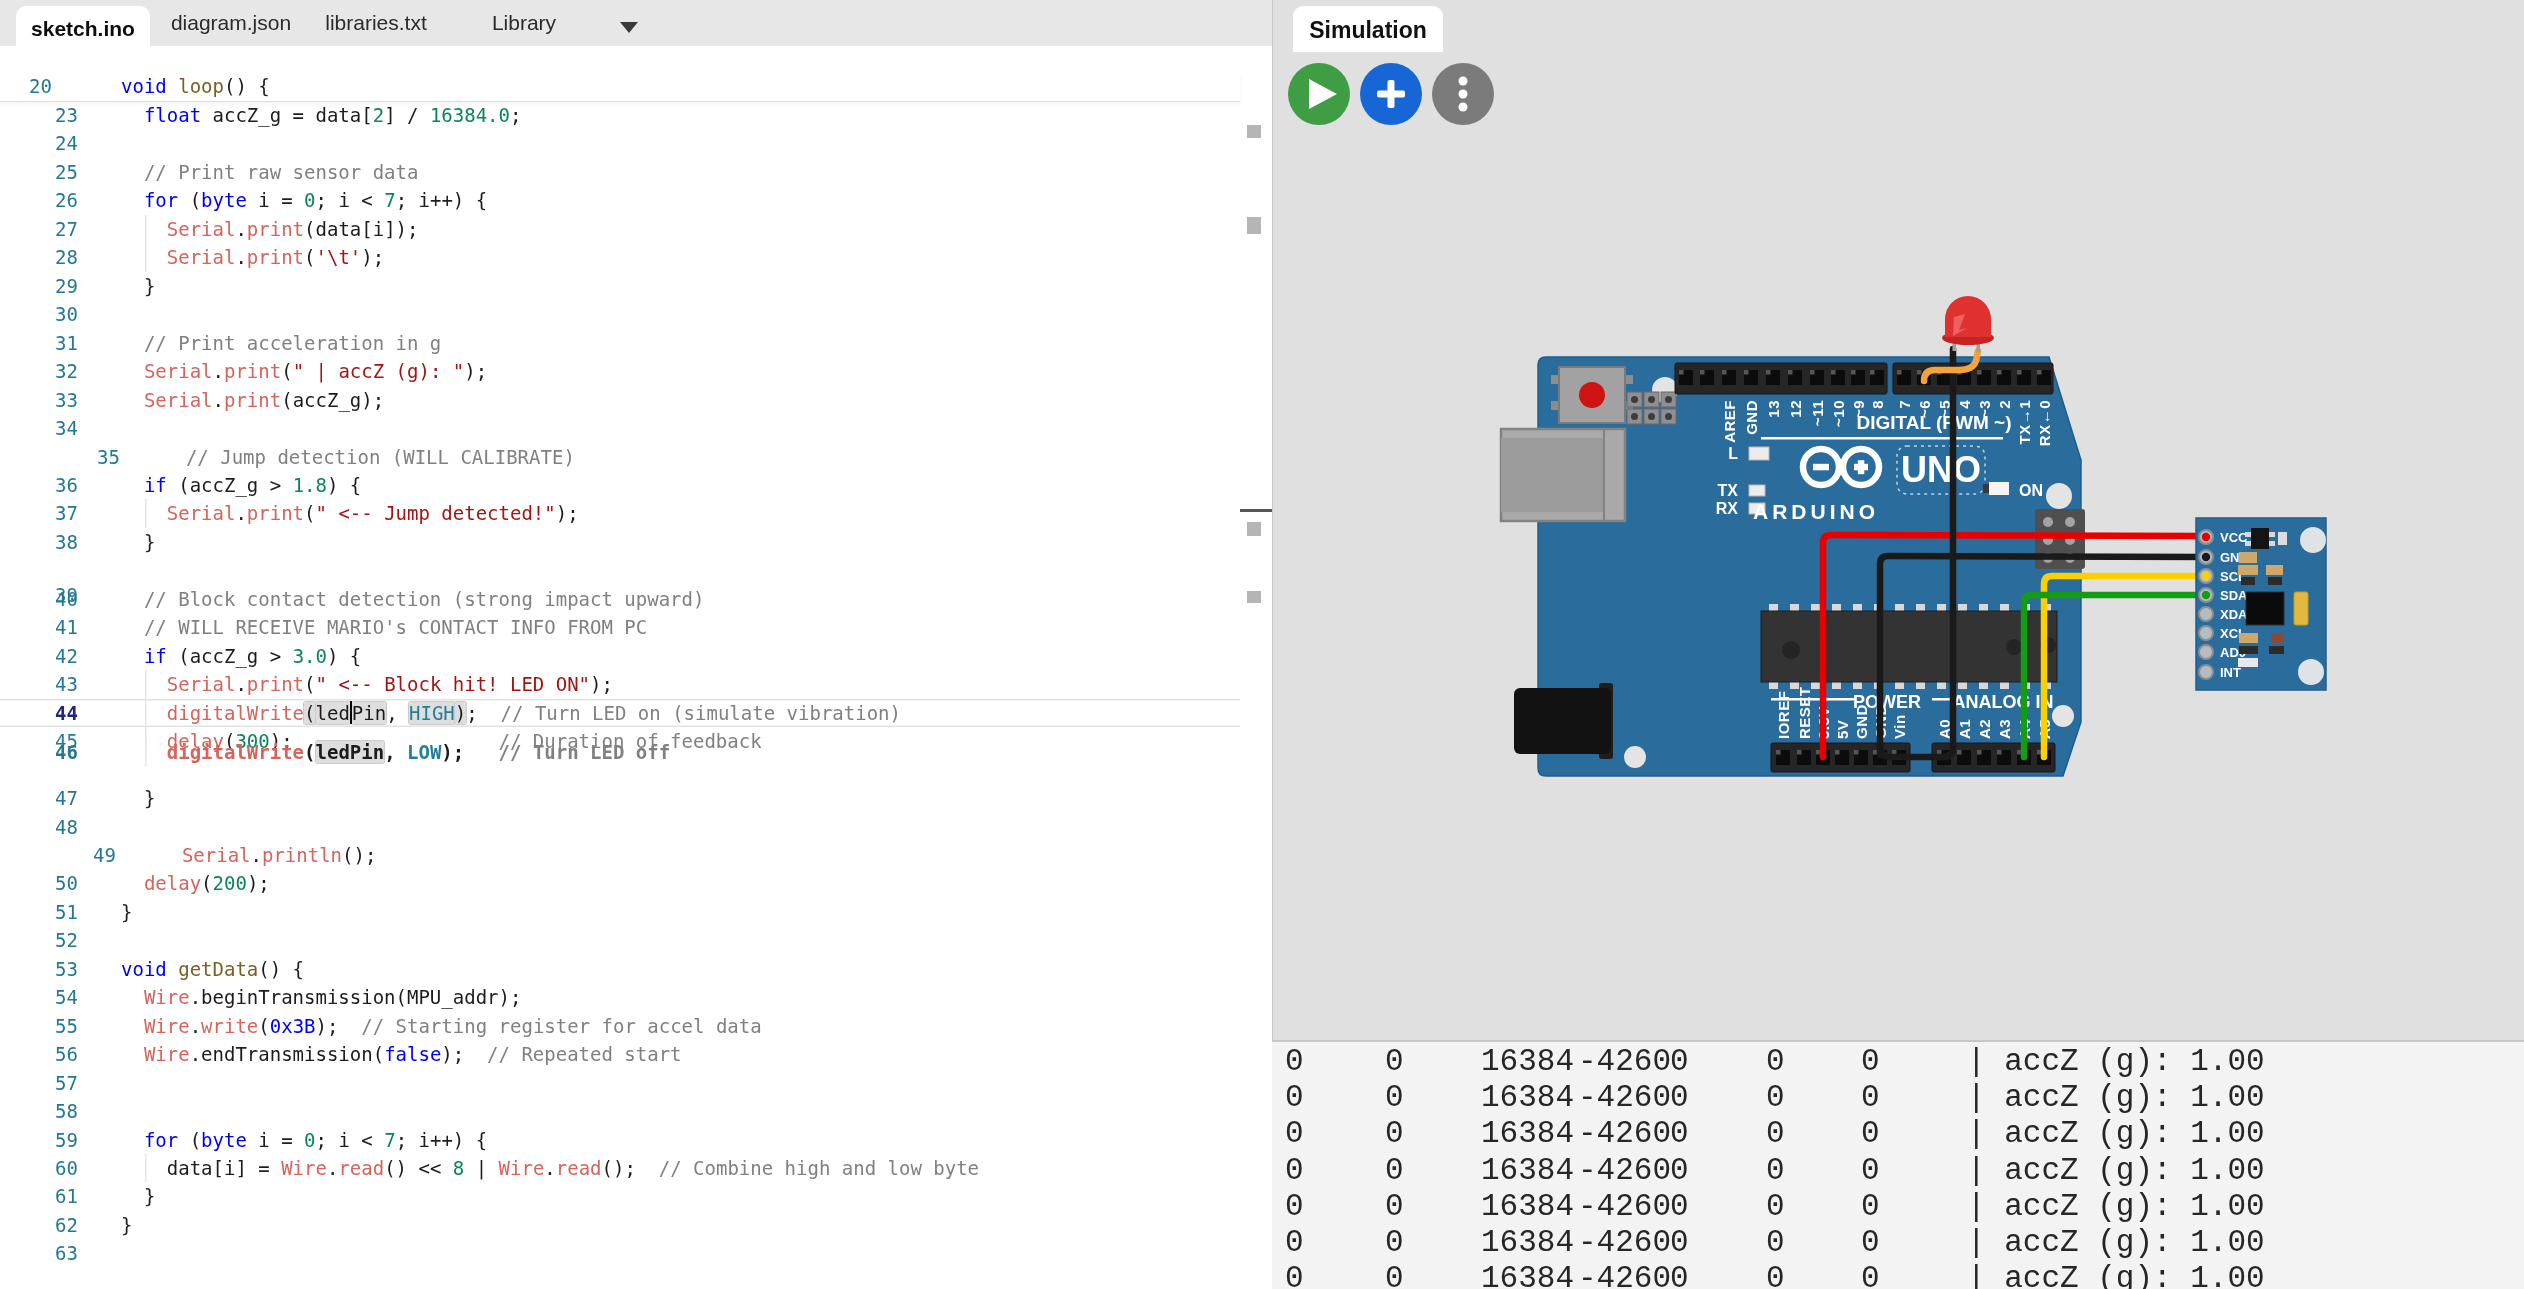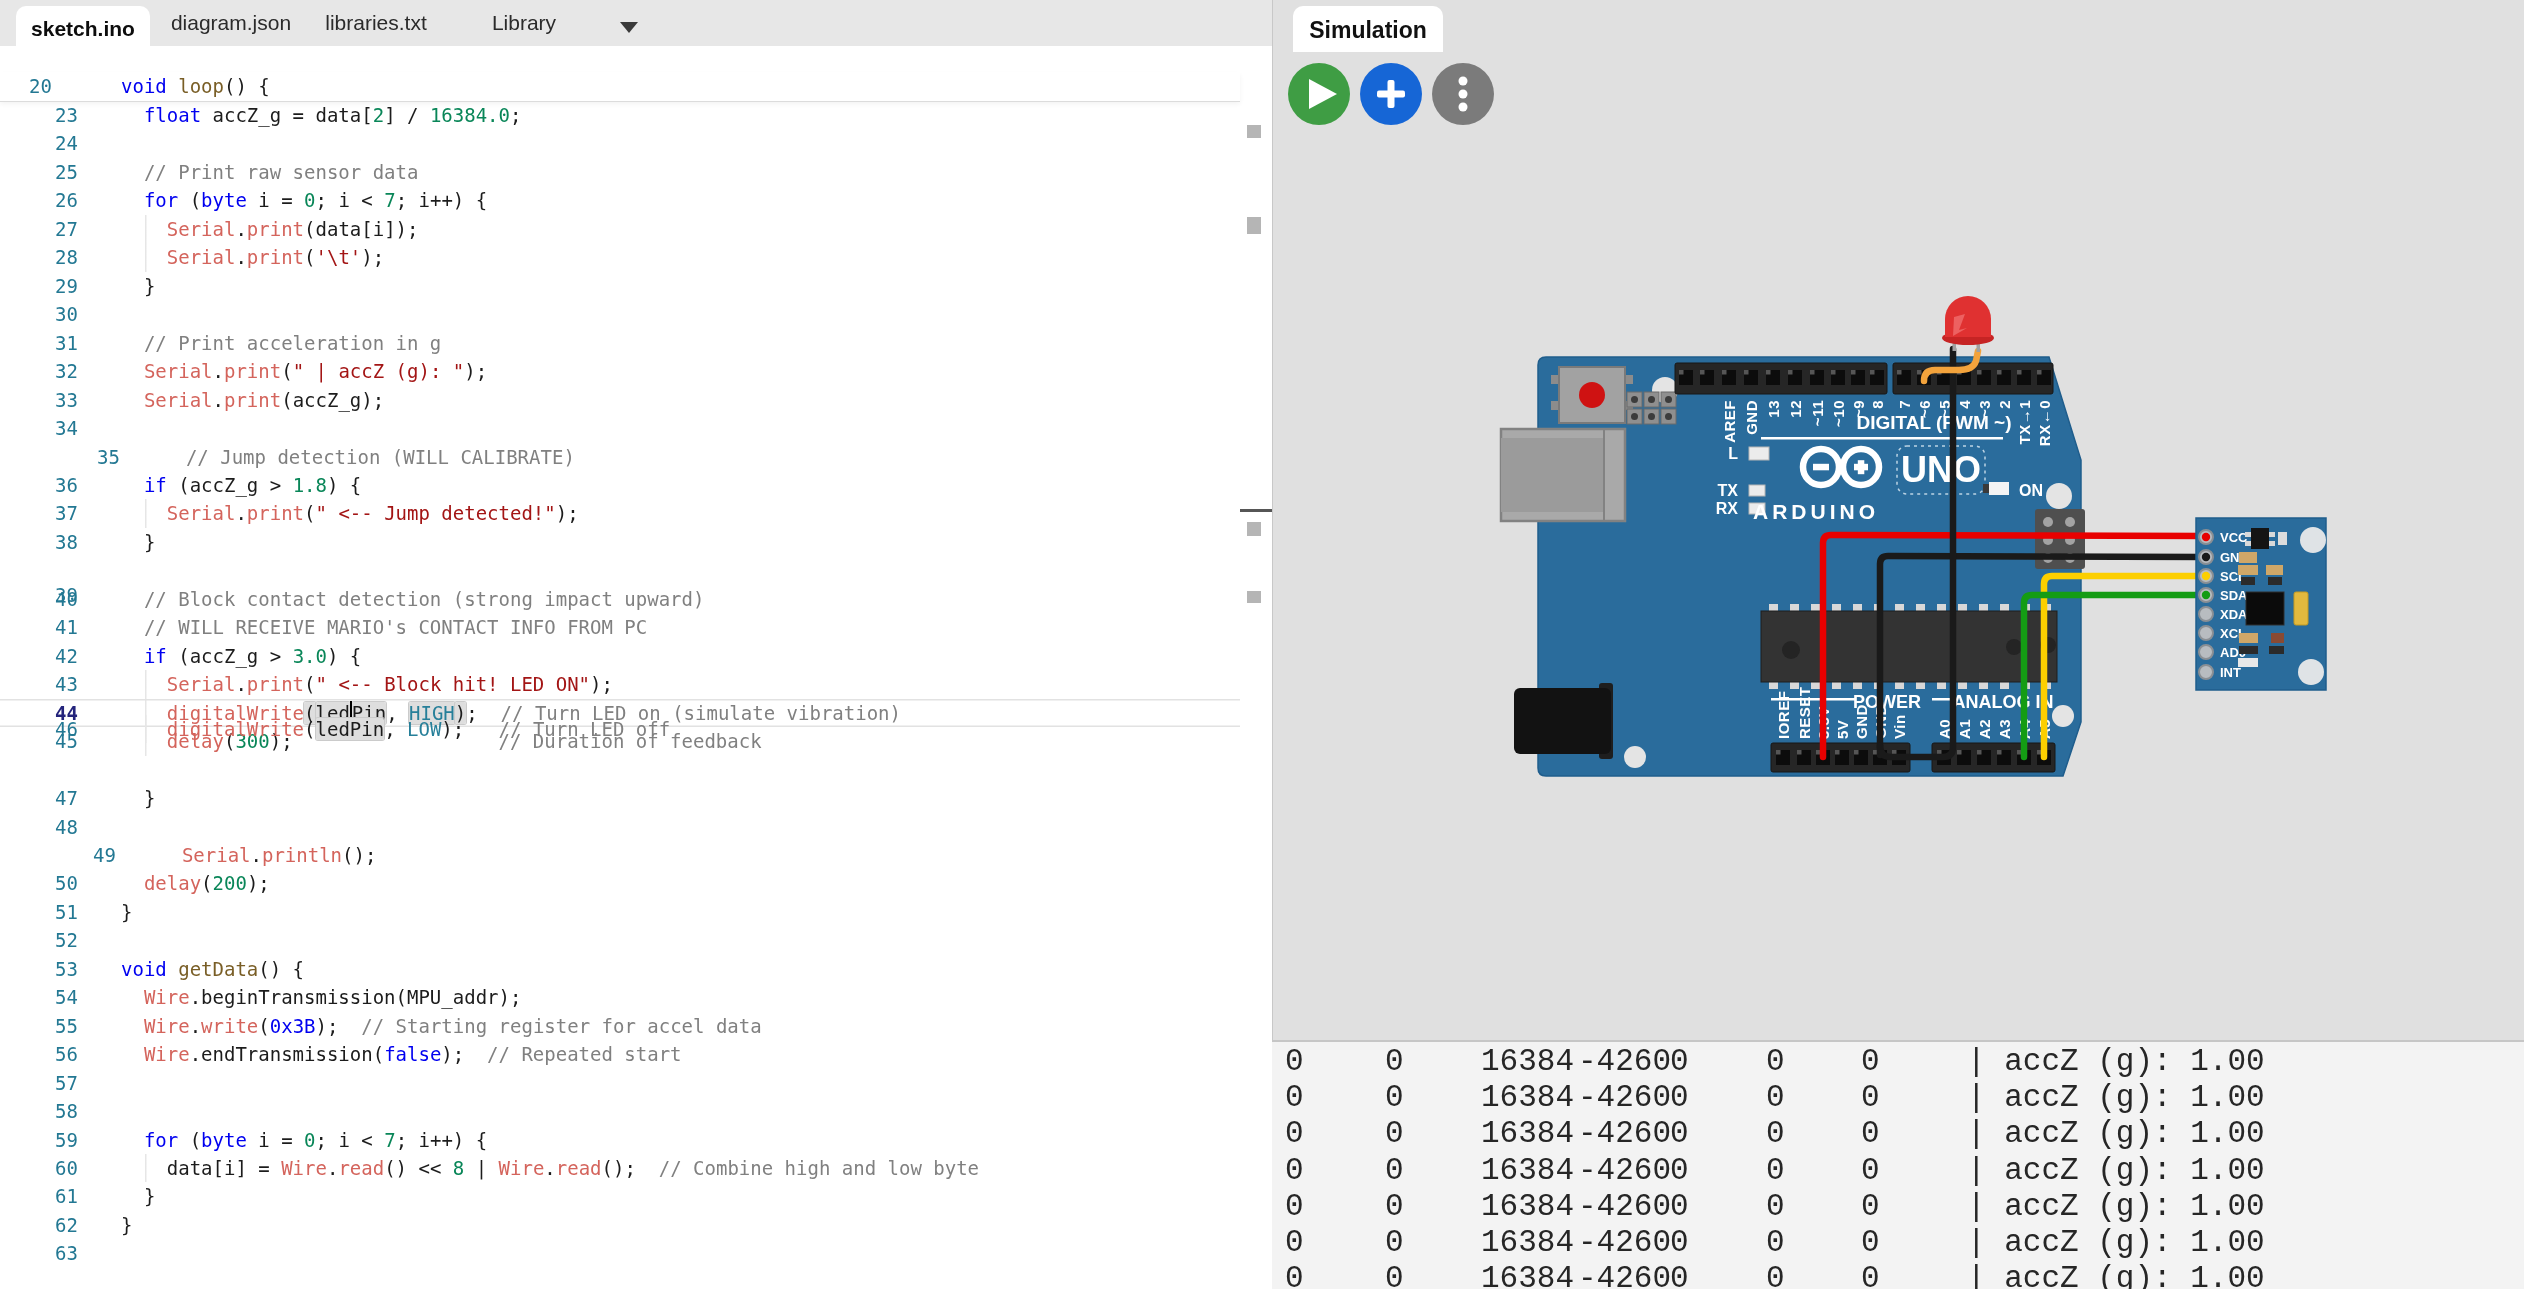--- a/index.html
+++ b/index.html
@@ -96,21 +96,21 @@
         <div class="line" style="top: 424.98px;"><span class="ln">36</span><span class="code"><span class="tk-p">  </span><span class="tk-k">if</span><span class="tk-p"> (accZ_g &gt; </span><span class="tk-n">1.8</span><span class="tk-p">) {</span></span></div>
         <div class="line guide" style="top: 453.44px;"><span class="ln">37</span><span class="code"><span class="tk-p">    </span><span class="tk-b">Serial</span><span class="tk-p">.</span><span class="tk-b">print</span><span class="tk-p">(</span><span class="tk-s">" &lt;-- Jump detected!"</span><span class="tk-p">);</span></span></div>
         <div class="line" style="top: 481.9px;"><span class="ln">38</span><span class="code"><span class="tk-p">  }</span></span></div>
         <div class="line" style="top: 510.36px; margin-top: 25px;"><span class="ln">39</span><span class="code"></span></div>
         <div class="line" style="top: 538.82px;"><span class="ln">40</span><span class="code"><span class="tk-p">  </span><span class="tk-c">// Block contact detection (strong impact upward)</span></span></div>
         <div class="line" style="top: 567.28px;"><span class="ln">41</span><span class="code"><span class="tk-p">  </span><span class="tk-c">// WILL RECEIVE MARIO's CONTACT INFO FROM PC</span></span></div>
         <div class="line" style="top: 595.74px;"><span class="ln">42</span><span class="code"><span class="tk-p">  </span><span class="tk-k">if</span><span class="tk-p"> (accZ_g &gt; </span><span class="tk-n">3.0</span><span class="tk-p">) {</span></span></div>
         <div class="line guide" style="top: 624.2px;"><span class="ln">43</span><span class="code"><span class="tk-p">    </span><span class="tk-b">Serial</span><span class="tk-p">.</span><span class="tk-b">print</span><span class="tk-p">(</span><span class="tk-s">" &lt;-- Block hit! LED ON"</span><span class="tk-p">);</span></span></div>
         <div class="line current guide" style="top: 652.66px;"><span class="ln cur">44</span><span class="code"><span class="tk-p">    </span><span class="tk-b">digitalWrite</span><span class="tk-hl">(</span><span class="tk-hl">led</span><span class="caret"></span><span class="tk-hl">Pin</span><span class="tk-p">, </span><span class="tk-thl">HIGH</span><span class="tk-hl">)</span><span class="tk-p">;  </span><span class="tk-c">// Turn LED on (simulate vibration)</span></span></div>
         <div class="line guide" style="top: 681.12px;"><span class="ln">45</span><span class="code"><span class="tk-p">    </span><span class="tk-b">delay</span><span class="tk-p">(</span><span class="tk-n">300</span><span class="tk-p">);                  </span><span class="tk-c">// Duration of feedback</span></span></div>
-        <div class="line guide" style="top: 669px;"><span class="ln">46</span><span class="code"><span class="tk-p">    </span><span class="tk-b">digitalWrite</span><span class="tk-p">(</span><span class="tk-hl">ledPin</span><span class="tk-p">, </span><span class="tk-t">LOW</span><span class="tk-p">);   </span><span class="tk-c">// Turn LED off</span></span></div>
+        <div class="line guide" style="top: 692px; font-weight: bold;"><span class="ln">46</span><span class="code"><span class="tk-p">    </span><span class="tk-b">digitalWrite</span><span class="tk-p">(</span><span class="tk-hl">ledPin</span><span class="tk-p">, </span><span class="tk-t">LOW</span><span class="tk-p">);   </span><span class="tk-c">// Turn LED off</span></span></div>
         <div class="line" style="top: 738.04px;"><span class="ln">47</span><span class="code"><span class="tk-p">  }</span></span></div>
         <div class="line" style="top: 766.5px;"><span class="ln">48</span><span class="code"></span></div>
         <div class="line" style="top: 794.96px; margin-left: 38px;"><span class="ln">49</span><span class="code"><span class="tk-p">  </span><span class="tk-b">Serial</span><span class="tk-p">.</span><span class="tk-b">println</span><span class="tk-p">();</span></span></div>
         <div class="line" style="top: 823.42px;"><span class="ln">50</span><span class="code"><span class="tk-p">  </span><span class="tk-b">delay</span><span class="tk-p">(</span><span class="tk-n">200</span><span class="tk-p">);</span></span></div>
         <div class="line" style="top: 851.88px;"><span class="ln">51</span><span class="code"><span class="tk-p">}</span></span></div>
         <div class="line" style="top: 880.34px;"><span class="ln">52</span><span class="code"></span></div>
         <div class="line" style="top: 908.8px;"><span class="ln">53</span><span class="code"><span class="tk-k">void</span><span class="tk-p"> </span><span class="tk-fn">getData</span><span class="tk-p">() {</span></span></div>
         <div class="line" style="top: 937.26px;"><span class="ln">54</span><span class="code"><span class="tk-p">  </span><span class="tk-b">Wire</span><span class="tk-p">.beginTransmission(MPU_addr);</span></span></div>
         <div class="line" style="top: 965.72px;"><span class="ln">55</span><span class="code"><span class="tk-p">  </span><span class="tk-b">Wire</span><span class="tk-p">.</span><span class="tk-b">write</span><span class="tk-p">(</span><span class="tk-k">0x3B</span><span class="tk-p">);  </span><span class="tk-c">// Starting register for accel data</span></span></div>
         <div class="line" style="top: 994.18px;"><span class="ln">56</span><span class="code"><span class="tk-p">  </span><span class="tk-b">Wire</span><span class="tk-p">.endTransmission(</span><span class="tk-k">false</span><span class="tk-p">);  </span><span class="tk-c">// Repeated start</span></span></div>

